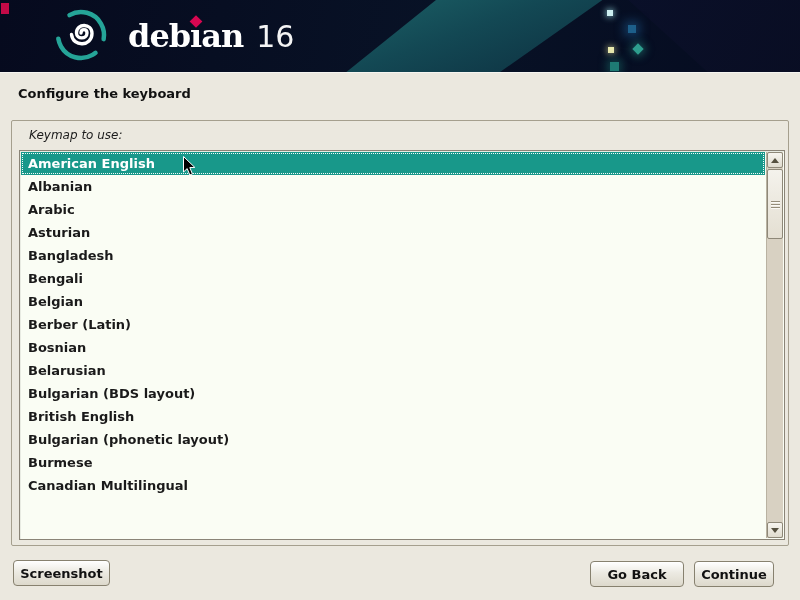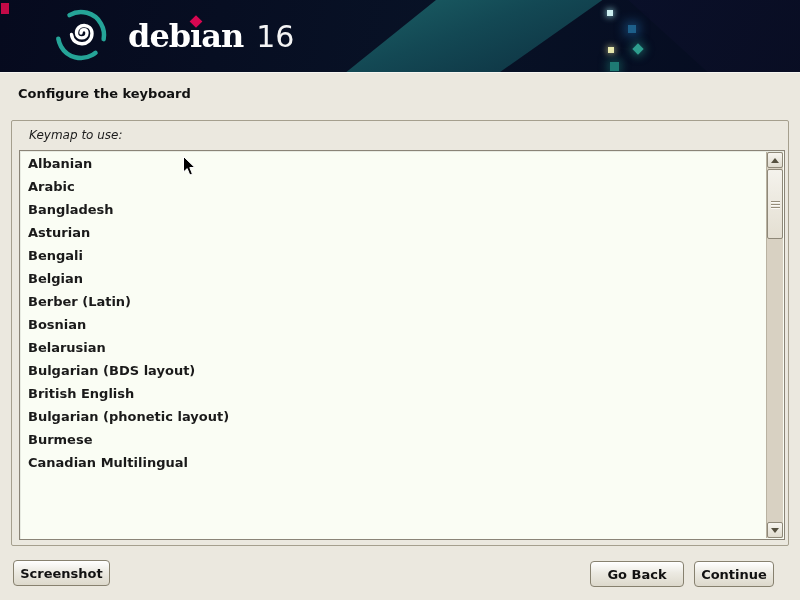--- a/index.html
+++ b/index.html
@@ -104,24 +104,25 @@
   </div>
 
   <div class="page-title">Configure the keyboard</div>
 
   <div class="frame">
     <div class="frame-label">Keymap to use:</div>
   </div>
 
   <div class="listbox">
     <div class="rows">
+        <div class="row selected">American English</div>
         <div class="row">Albanian</div>
         <div class="row">Arabic</div>
+        <div class="row">Asturian</div>
         <div class="row">Bangladesh</div>
-        <div class="row">Asturian</div>
         <div class="row">Bengali</div>
         <div class="row">Belgian</div>
         <div class="row">Berber (Latin)</div>
         <div class="row">Bosnian</div>
         <div class="row">Belarusian</div>
         <div class="row">Bulgarian (BDS layout)</div>
         <div class="row">British English</div>
         <div class="row">Bulgarian (phonetic layout)</div>
         <div class="row">Burmese</div>
         <div class="row">Canadian Multilingual</div>

